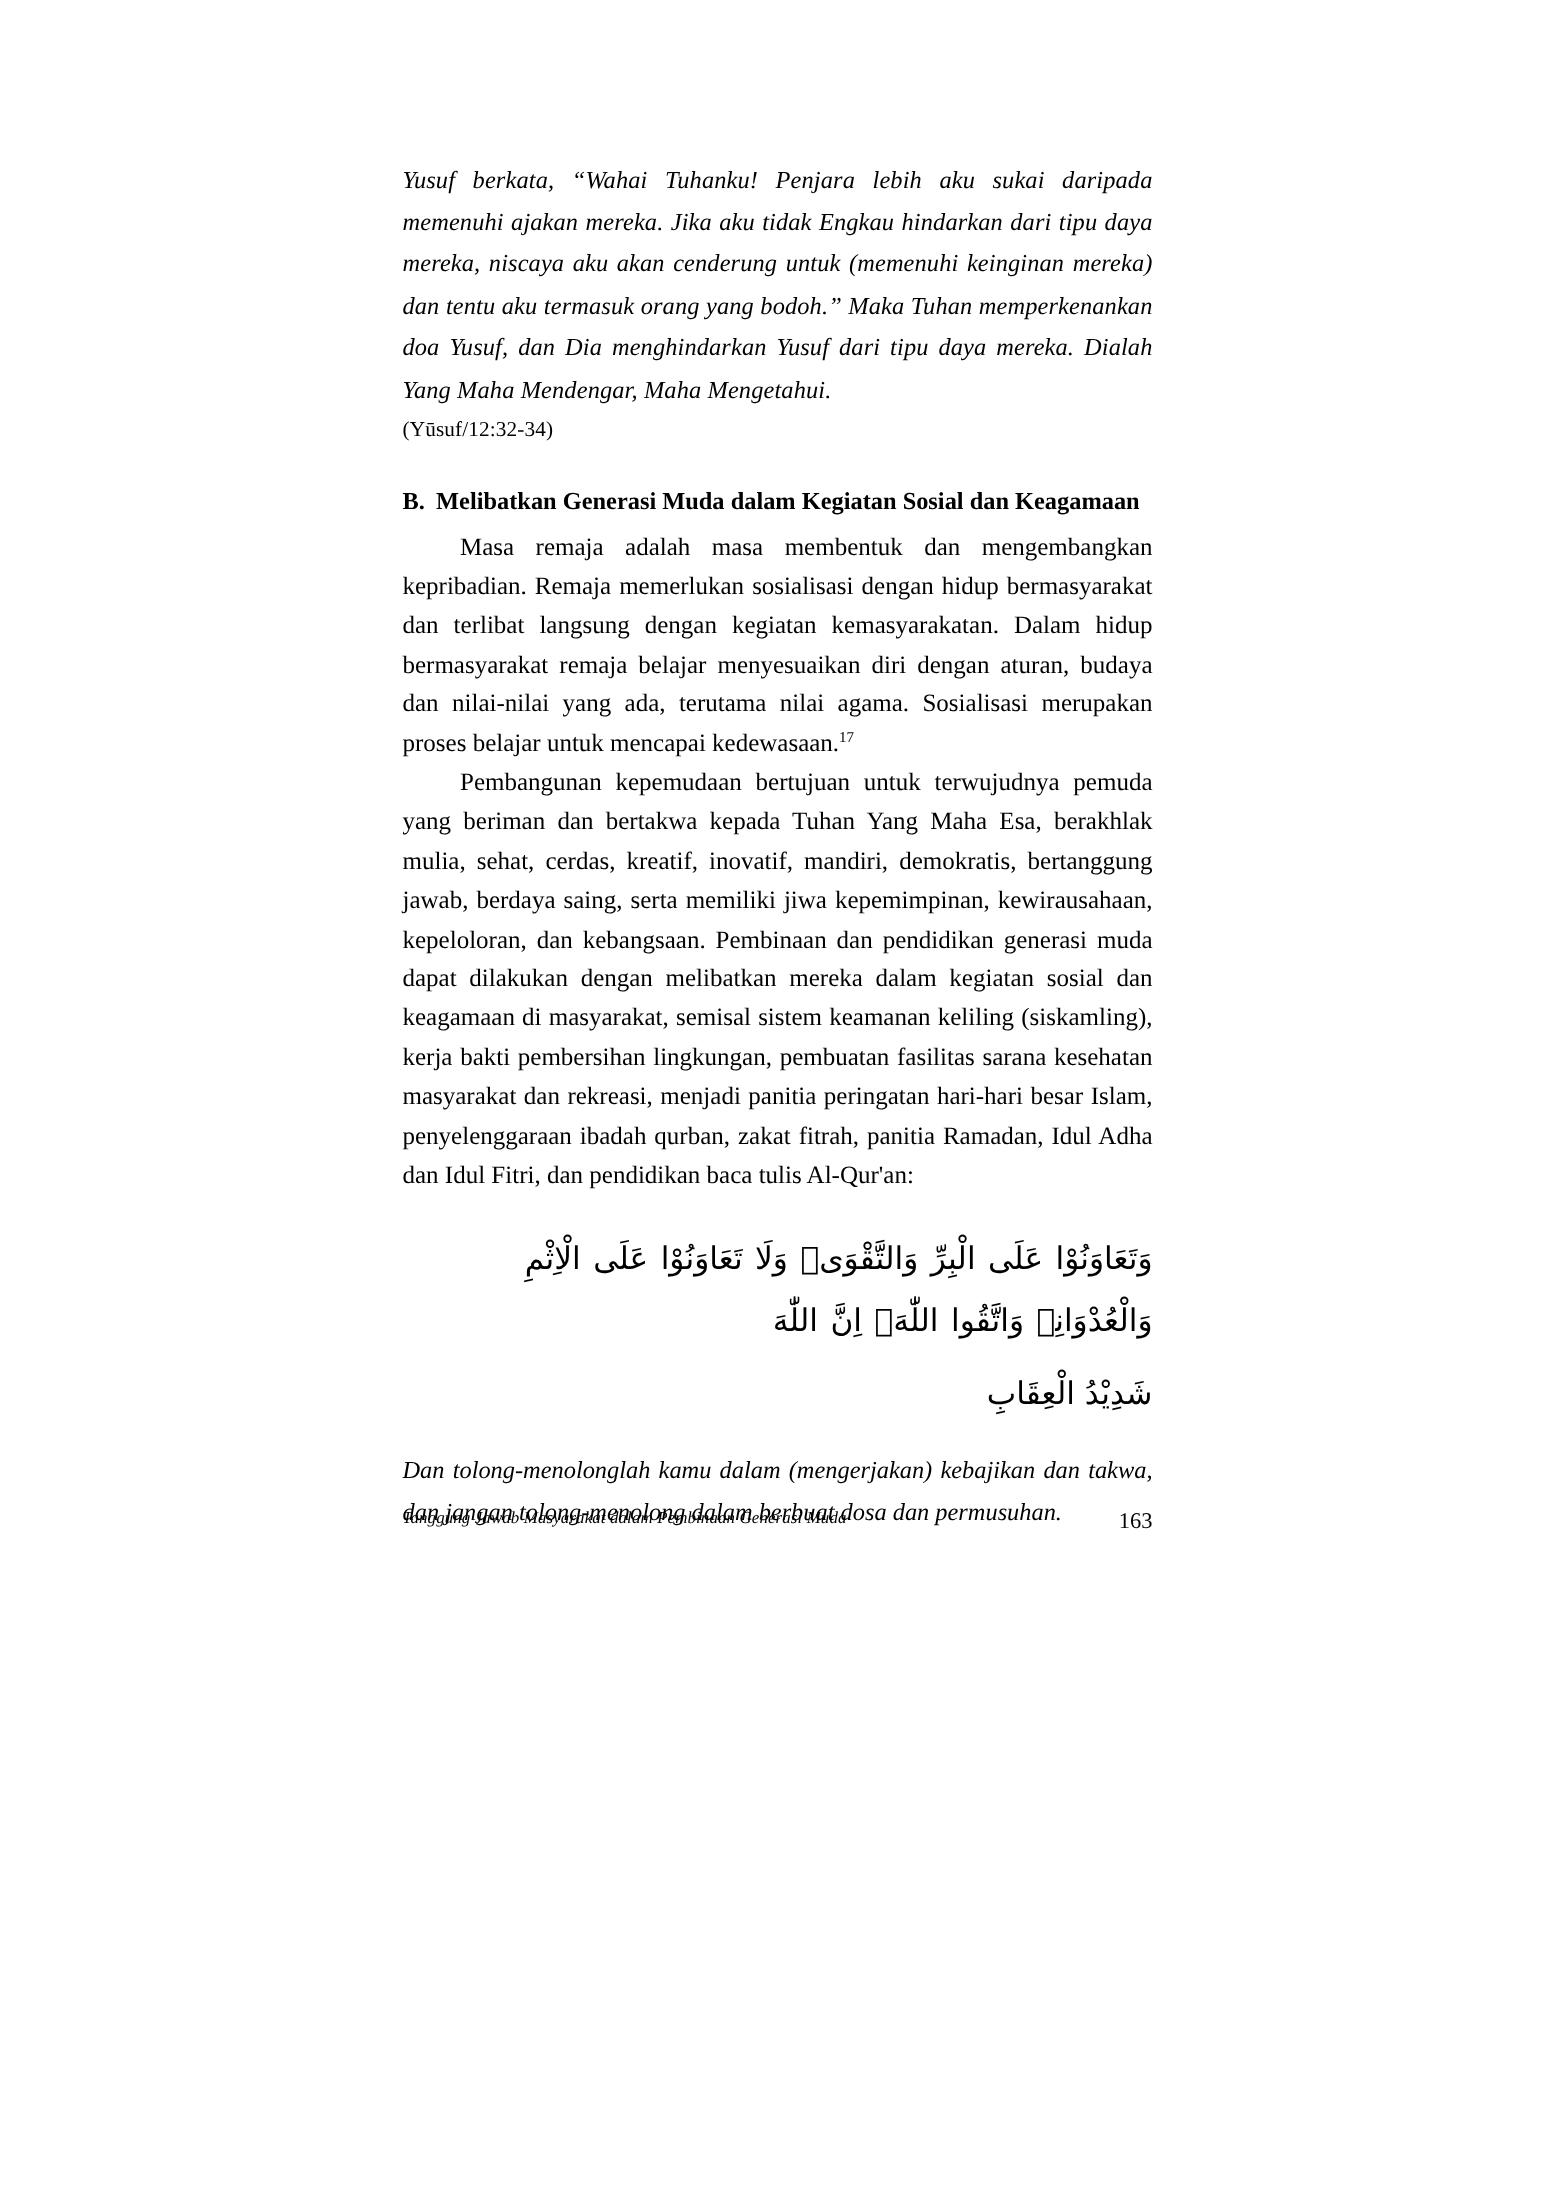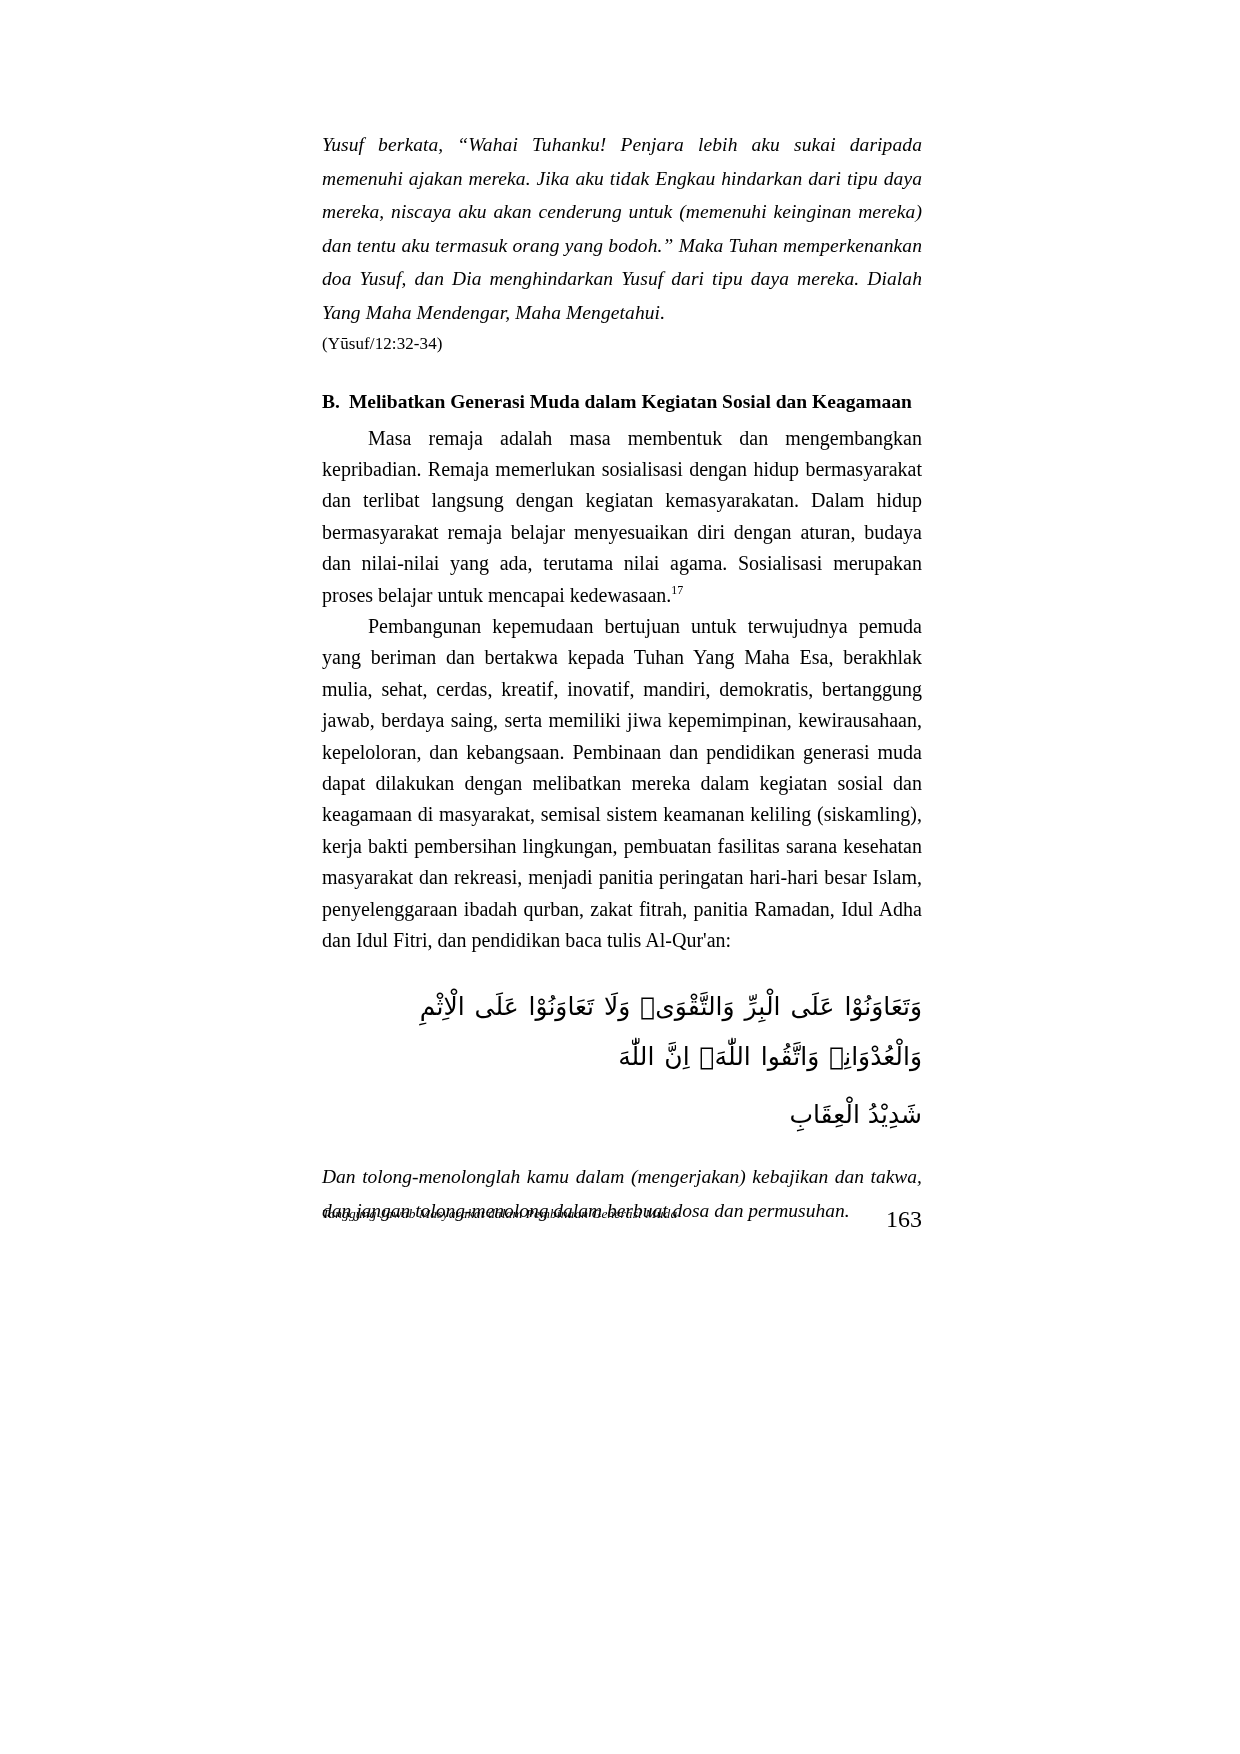--- a/index.html
+++ b/index.html
@@ -120,21 +120,21 @@
     display: flex;
     align-items: flex-start;
     justify-content: space-between;
   }
   .footer-running {
     font-style: italic;
     font-size: 13.5px;
     letter-spacing: 0.1px;
   }
   .footer-page {
-    font-size: 24px;
+    font-size: 18px;
     margin-left: 32px;
   }
 </style>
 </head>
 <body>
 
 <div class="page">
   <div class="content">
 
     <div class="quote-block">

